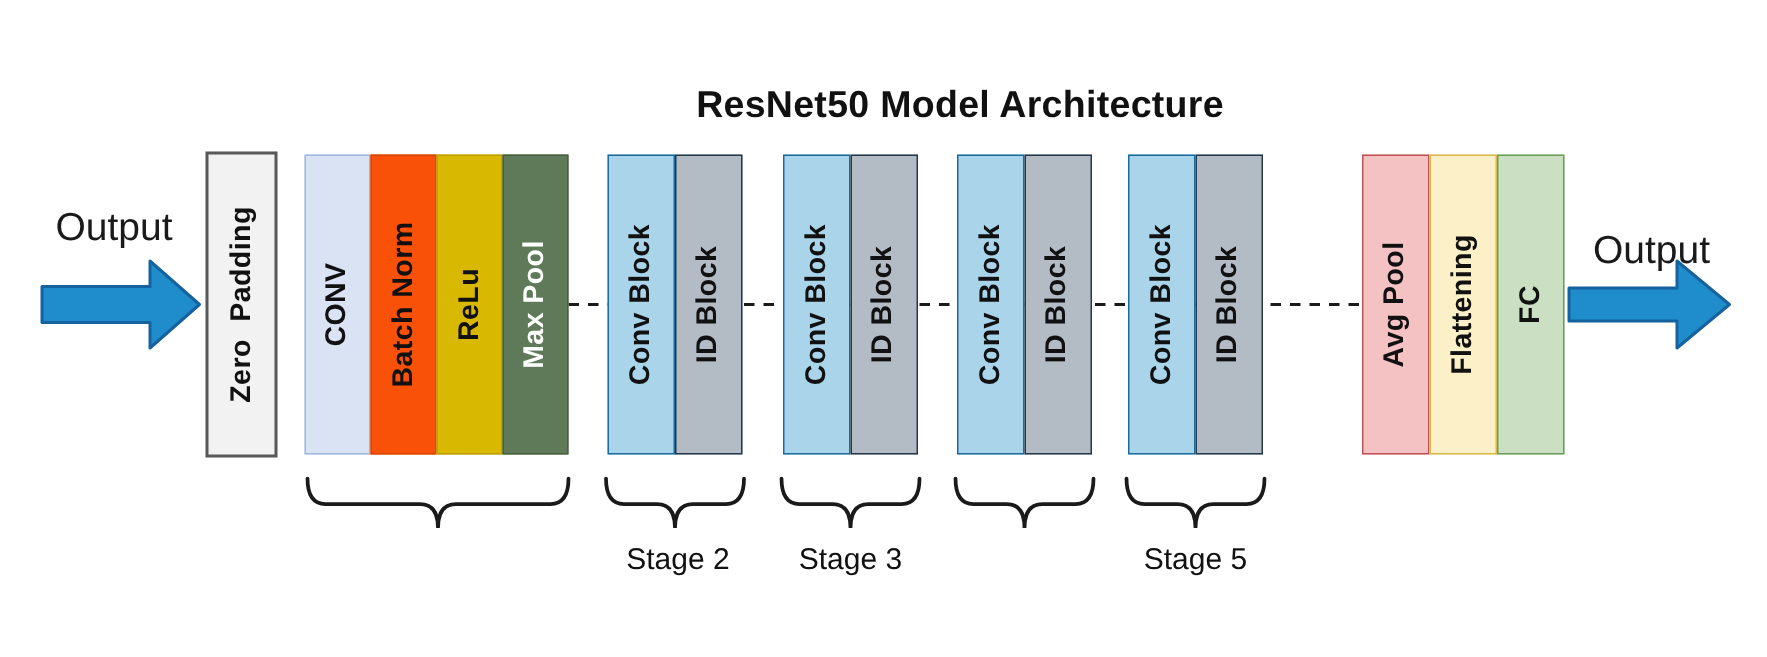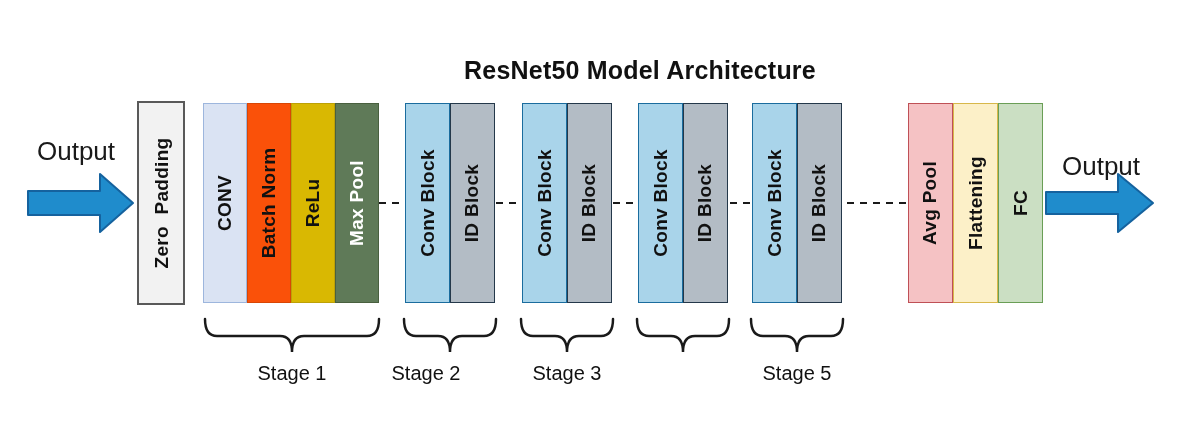--- a/index.html
+++ b/index.html
@@ -146,18 +146,17 @@
     <div class="block b-fc">
       <span class="vlabel">FC</span>
     </div>
   </div>
 
   <div class="io-label output-label">Output</div>
   <svg class="arrow output-arrow" width="112" height="62" viewBox="0 0 112 62" xmlns="http://www.w3.org/2000/svg">
     <polygon points="2,20 74,20 74,2 109,31 74,60 74,42 2,42" fill="#1f8ccc" stroke="#15629e" stroke-width="2" stroke-linejoin="round"></polygon>
   </svg>
 
-  <div class="stage-label" style="left:247px">Stage 1</div>
-  <div class="stage-label" style="left:381px">Stage 2</div>
+  <div class="stage-label" style="left:407px">Stage 2</div>
   <div class="stage-label" style="left:522px">Stage 3</div>
   <div class="stage-label" style="left:752px">Stage 5</div>
 
 </div>
 
 </body></html>

